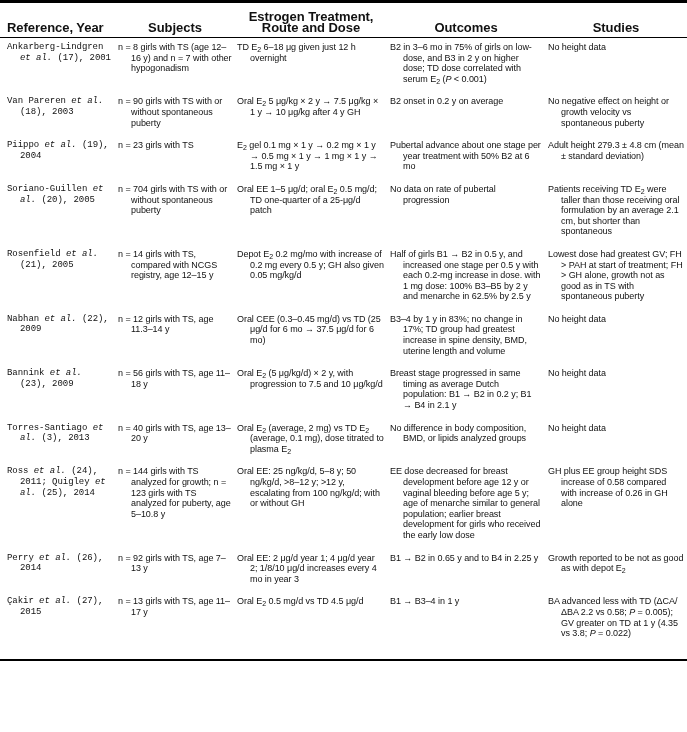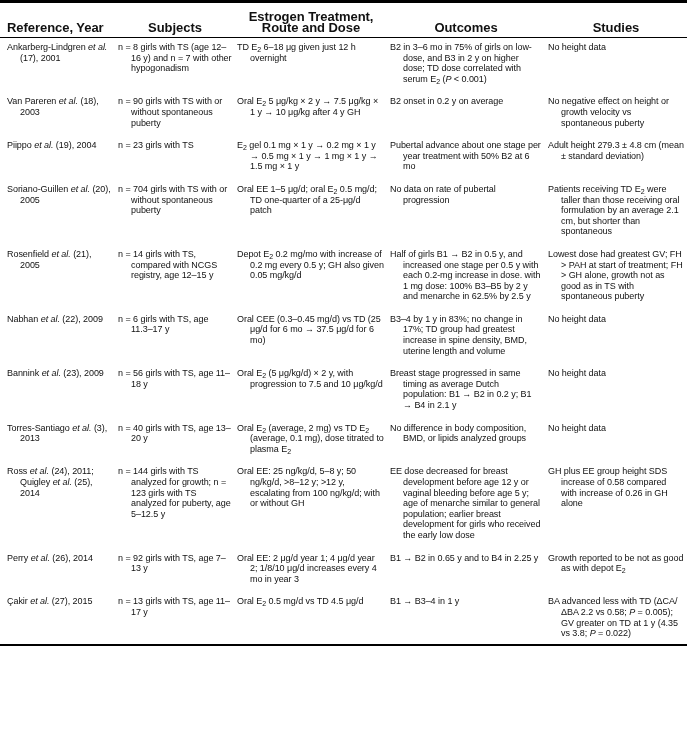--- a/index.html
+++ b/index.html
@@ -58,26 +58,26 @@
     padding-left: 7px;
   }
   tbody td {
     vertical-align: top;
     padding-top: 4px;
     padding-bottom: 8px;
     padding-right: 3px;
     text-indent: -13px;
     word-wrap: break-word;
   }
-  tbody td.c1 { padding-left: 20px; }
+  tbody td.c1 { padding-left: 20px; font-family: Liberation Mono, monospace; }
   tbody td.c2 { padding-left: 16px; }
   tbody td.c3 { padding-left: 15px; }
   tbody td.c4 { padding-left: 16px; }
   tbody td.c5 { padding-left: 16px; }
-  tbody tr:last-child td { padding-bottom: 5px; }
+  tbody tr:last-child td { padding-bottom: 20px; }
   tbody td sub {
     font-size: 7px;
     line-height: 0;
     vertical-align: -1.5px;
   }
   tbody td i, thead th i {
     font-style: italic;
   }
 </style>
 </head>
@@ -140,21 +140,21 @@
   <tr>
     <td class="c1">Rosenfield <i>et al.</i> (21), 2005</td>
     <td class="c2">n = 14 girls with TS, compared with NCGS registry, age 12–15 y</td>
     <td class="c3">Depot E<sub>2</sub> 0.2 mg/mo with increase of 0.2 mg every 0.5 y; GH also given 0.05 mg/kg/d</td>
     <td class="c4">Half of girls B1 → B2 in 0.5 y, and increased one stage per 0.5 y with each 0.2-mg increase in dose. with 1 mg dose: 100% B3–B5 by 2 y and menarche in 62.5% by 2.5 y</td>
     <td class="c5">Lowest dose had greatest GV; FH &gt; PAH at start of treatment; FH &gt; GH alone, growth not as good as in TS with spontaneous puberty</td>
   </tr>
 
   <tr>
     <td class="c1">Nabhan <i>et al.</i> (22), 2009</td>
-    <td class="c2">n = 6 girls with TS, age 11.3–17 y</td>
+    <td class="c2">n = 12 girls with TS, age 11.3–14 y</td>
     <td class="c3">Oral CEE (0.3–0.45 mg/d) vs TD (25 μg/d for 6 mo → 37.5 μg/d for 6 mo)</td>
     <td class="c4">B3–4 by 1 y in 83%; no change in 17%; TD group had greatest increase in spine density, BMD, uterine length and volume</td>
     <td class="c5">No height data</td>
   </tr>
 
   <tr>
     <td class="c1">Bannink <i>et al.</i> (23), 2009</td>
     <td class="c2">n = 56 girls with TS, age 11–18 y</td>
     <td class="c3">Oral E<sub>2</sub> (5 μg/kg/d) × 2 y, with progression to 7.5 and 10 μg/kg/d</td>
     <td class="c4">Breast stage progressed in same timing as average Dutch population: B1 → B2 in 0.2 y; B1 → B4 in 2.1 y</td>
@@ -164,21 +164,21 @@
   <tr>
     <td class="c1">Torres-Santiago <i>et al.</i> (3), 2013</td>
     <td class="c2">n = 40 girls with TS, age 13–20 y</td>
     <td class="c3">Oral E<sub>2</sub> (average, 2 mg) vs TD E<sub>2</sub> (average, 0.1 mg), dose titrated to plasma E<sub>2</sub></td>
     <td class="c4">No difference in body composition, BMD, or lipids analyzed groups</td>
     <td class="c5">No height data</td>
   </tr>
 
   <tr>
     <td class="c1">Ross <i>et al.</i> (24), 2011; Quigley <i>et al.</i> (25), 2014</td>
-    <td class="c2">n = 144 girls with TS analyzed for growth; n = 123 girls with TS analyzed for puberty, age 5–12.5 y</td>
+    <td class="c2">n = 144 girls with TS analyzed for growth; n = 123 girls with TS analyzed for puberty, age 5–10.8 y</td>
     <td class="c3">Oral EE: 25 ng/kg/d, 5–8 y; 50 ng/kg/d, &gt;8–12 y; &gt;12 y, escalating from 100 ng/kg/d; with or without GH</td>
     <td class="c4">EE dose decreased for breast development before age 12 y or vaginal bleeding before age 5 y; age of menarche similar to general population; earlier breast development for girls who received the early low dose</td>
     <td class="c5">GH plus EE group height SDS increase of 0.58 compared with increase of 0.26 in GH alone</td>
   </tr>
 
   <tr>
     <td class="c1">Perry <i>et al.</i> (26), 2014</td>
     <td class="c2">n = 92 girls with TS, age 7–13 y</td>
     <td class="c3">Oral EE: 2 μg/d year 1; 4 μg/d year 2; 1/8/10 μg/d increases every 4 mo in year 3</td>
     <td class="c4">B1 → B2 in 0.65 y and to B4 in 2.25 y</td>

